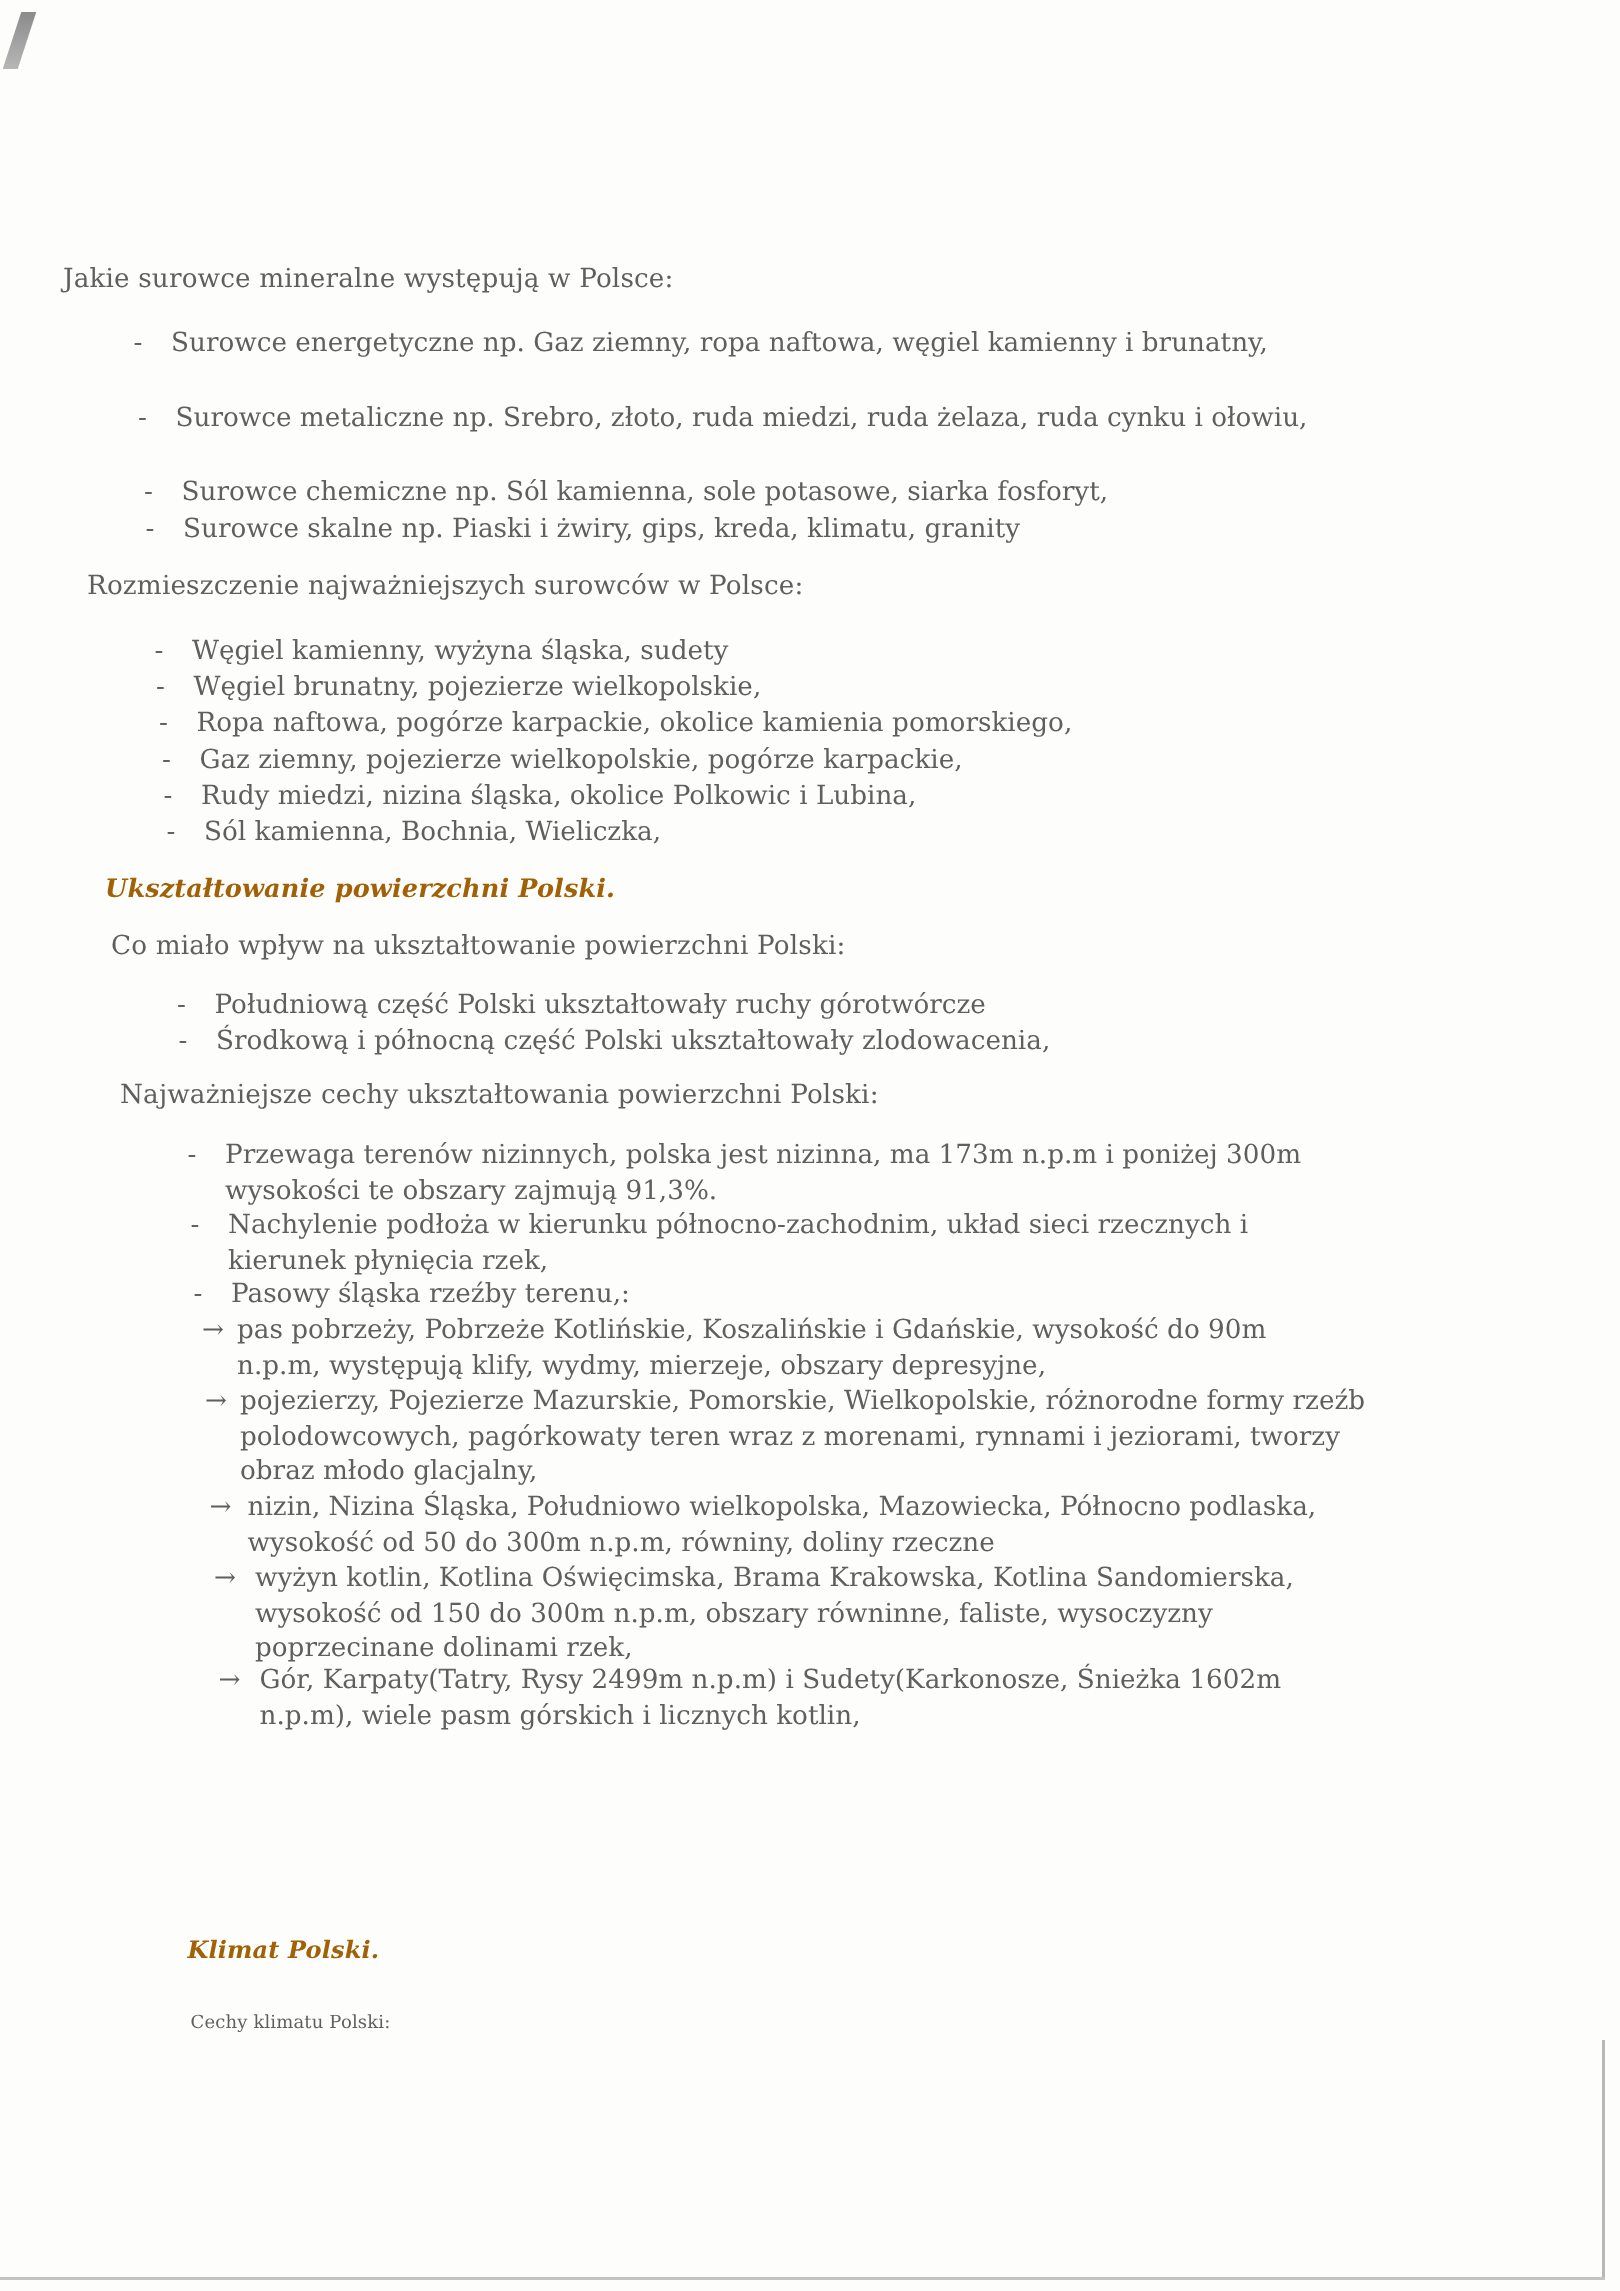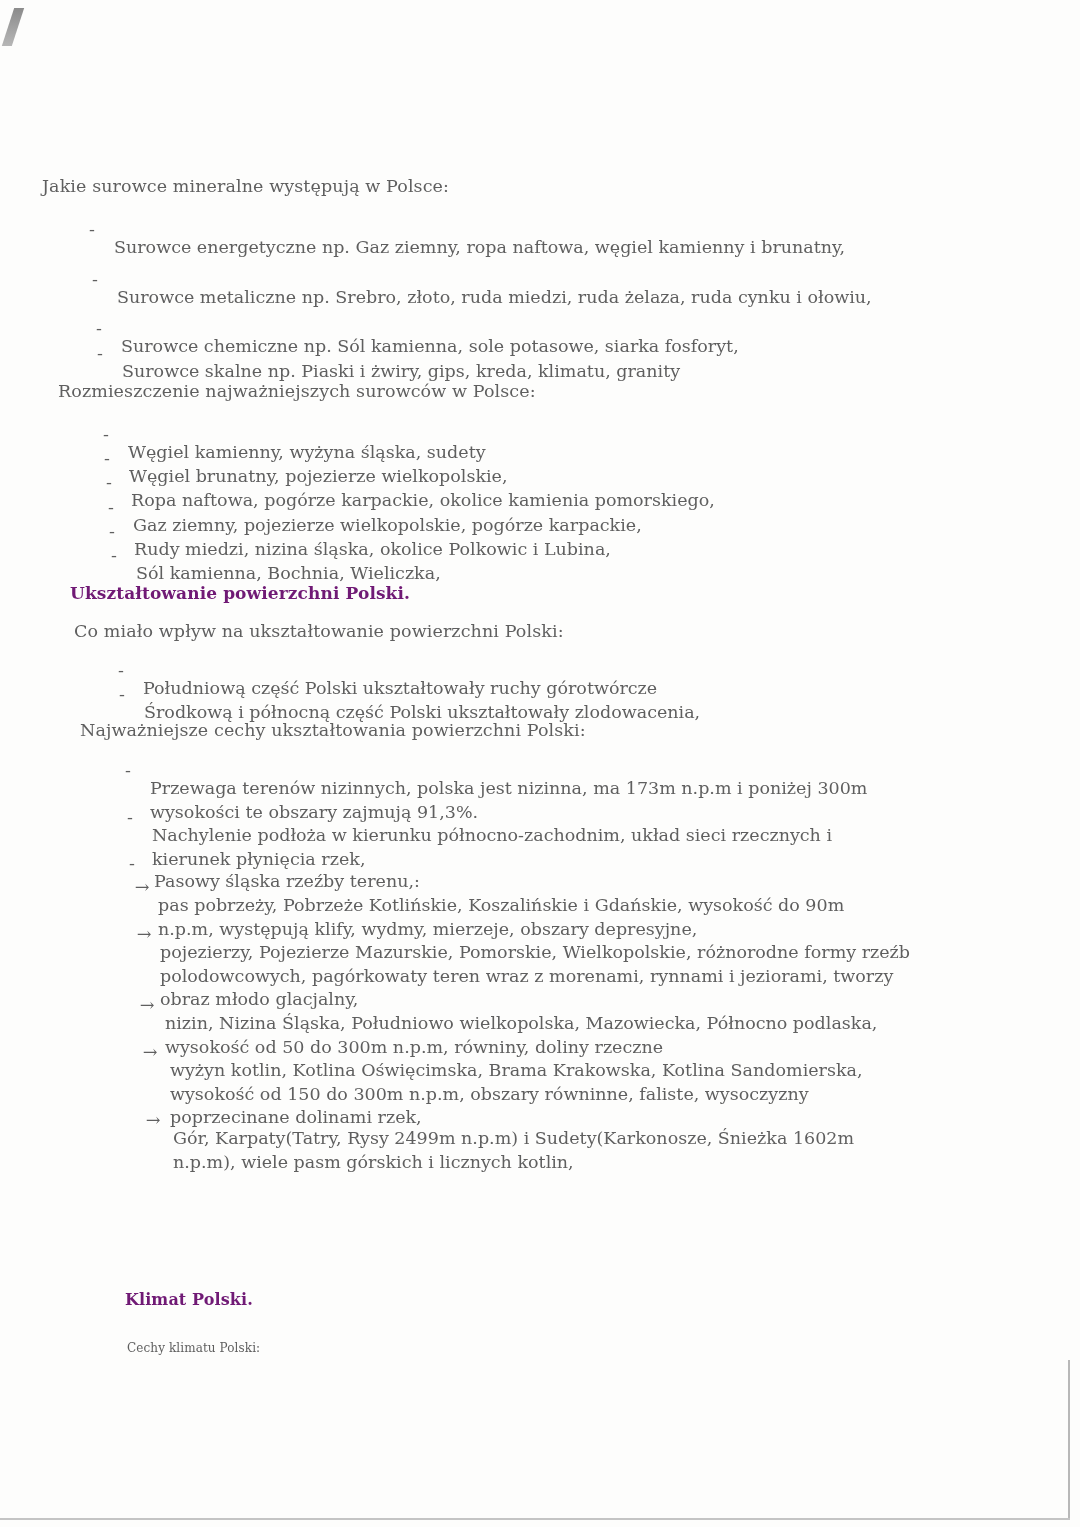--- a/index.html
+++ b/index.html
@@ -16,24 +16,24 @@
   }
   .edge-right {
     position: absolute; left: 1068px; top: 1360px; width: 2px; height: 160px;
     background: #b8b8b8;
   }
   .edge-bottom {
     position: absolute; left: 0; top: 1518px; width: 1070px; height: 2px;
     background: #c4c4c4;
   }
   .t { position: absolute; font-size: 17.5px; line-height: 23px; white-space: nowrap; letter-spacing: 0.1px; }
-  .b { font-weight: bold; color: #701a75; }
+  .b { font-weight: bold; color: #a16207; font-style: italic; }
   .li { position: absolute; font-size: 17.5px; line-height: 23.5px; }
   .li .mk { position: absolute; left: -34px; top: 0; width: 24px; text-align: center; }
-  .li .txt { display: block; margin-top: 18px; }
+  .li .txt { display: block; }
 </style>
 </head>
 <body>
 
 <div class="scan-mark"></div>
 <div class="edge-right"></div>
 <div class="edge-bottom"></div>
 
 <div class="t" style="left:42px; top:175px;">Jakie surowce mineralne występują w Polsce:</div>
 

